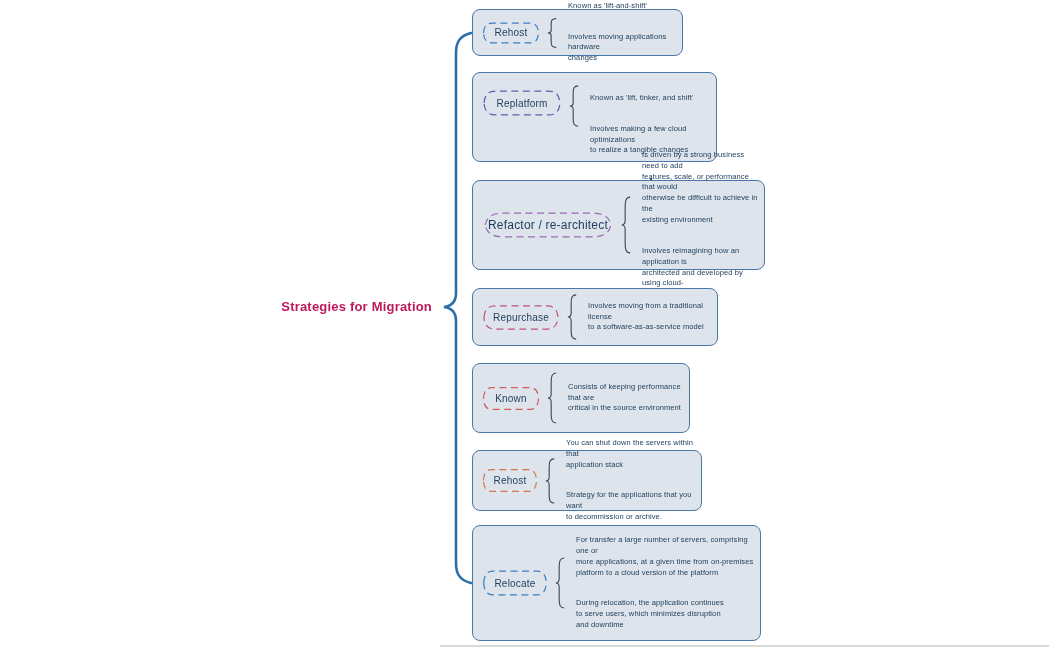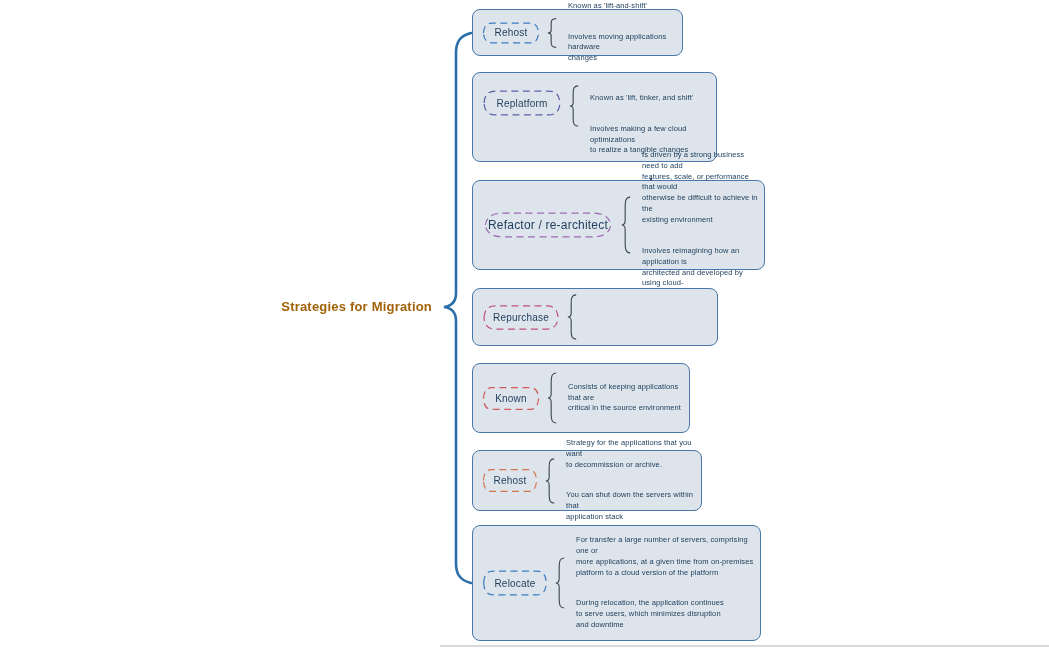--- a/index.html
+++ b/index.html
@@ -3,21 +3,21 @@
 <meta charset="utf-8">
 <style>
   html,body { margin:0; padding:0; background:#ffffff; }
   #stage {
     position:relative; width:1049px; height:649px; overflow:hidden;
     background:#ffffff; font-family:"Liberation Sans", sans-serif;
   }
   
   .title {
     position:absolute; left:232px; top:299px; width:200px; text-align:right;
-    font-size:13px; font-weight:bold; color:#a16207; letter-spacing:.2px;
+    font-size:13px; font-weight:bold; color:#be185d; letter-spacing:.2px;
   }
   
   .big-brace { position:absolute; left:440px; top:29px; }
   
   .sbox {
     position:absolute; box-sizing:border-box;
     background:#dde4eb; border:1.4px solid #4a78a8; border-radius:8px;
     display:flex; align-items:center; gap:7px; padding:4px 6px 4px 9px;
   }
   .b1 { left:472px; top:9px;   width:211px; height:47px; }
@@ -136,54 +136,56 @@
     <div class="label-wrap">
       <svg viewBox="0 0 120 40" preserveAspectRatio="none">
           <path class="dash" d="M 3,20 C 4,10 10,6 20,6 L 100,6 C 110,6 116,10 117,20 C 116,30 110,34 100,34 L 20,34 C 10,34 4,30 3,20 Z"></path>
         </svg>
       <span class="label-text">Repurchase</span>
     </div>
     <svg class="sm-brace" width="10" height="46" viewBox="0 0 12 100" preserveAspectRatio="none">
       <path d="M 11,2 C 6,2 5,8 5,20 L 5,42 C 5,48 3,50 1,50 C 3,50 5,52 5,58 L 5,80 C 5,92 6,98 11,98"></path>
     </svg>
     <div class="notes">
+      <p>Involves moving from a traditional license
+to a software-as-as-service model</p>
     </div>
   </div>
 
   <div class="sbox b5">
     <div class="label-wrap">
       <svg viewBox="0 0 120 40" preserveAspectRatio="none">
           <path class="dash" d="M 3,20 C 4,10 10,6 20,6 L 100,6 C 110,6 116,10 117,20 C 116,30 110,34 100,34 L 20,34 C 10,34 4,30 3,20 Z"></path>
         </svg>
       <span class="label-text">Known</span>
     </div>
     <svg class="sm-brace" width="10" height="52" viewBox="0 0 12 100" preserveAspectRatio="none">
       <path d="M 11,2 C 6,2 5,8 5,20 L 5,42 C 5,48 3,50 1,50 C 3,50 5,52 5,58 L 5,80 C 5,92 6,98 11,98"></path>
     </svg>
     <div class="notes">
-      <p>Consists of keeping applications that are
+      <p>Consists of keeping performance that are
 critical in the source environment</p>
     </div>
   </div>
 
   <div class="sbox b6">
     <div class="label-wrap">
       <svg viewBox="0 0 120 40" preserveAspectRatio="none">
           <path class="dash" d="M 3,20 C 4,10 10,6 20,6 L 100,6 C 110,6 116,10 117,20 C 116,30 110,34 100,34 L 20,34 C 10,34 4,30 3,20 Z"></path>
         </svg>
       <span class="label-text">Rehost</span>
     </div>
     <svg class="sm-brace" width="10" height="46" viewBox="0 0 12 100" preserveAspectRatio="none">
       <path d="M 11,2 C 6,2 5,8 5,20 L 5,42 C 5,48 3,50 1,50 C 3,50 5,52 5,58 L 5,80 C 5,92 6,98 11,98"></path>
     </svg>
     <div class="notes">
+      <p>You can shut down the servers within that
+application stack</p>
       <p>Strategy for the applications that you want
 to decommission or archive.</p>
-      <p>You can shut down the servers within that
-application stack</p>
     </div>
   </div>
 
   <div class="sbox b7">
     <div class="label-wrap">
       <svg viewBox="0 0 120 40" preserveAspectRatio="none">
           <path class="dash" d="M 3,20 C 4,10 10,6 20,6 L 100,6 C 110,6 116,10 117,20 C 116,30 110,34 100,34 L 20,34 C 10,34 4,30 3,20 Z"></path>
         </svg>
       <span class="label-text">Relocate</span>
     </div>

